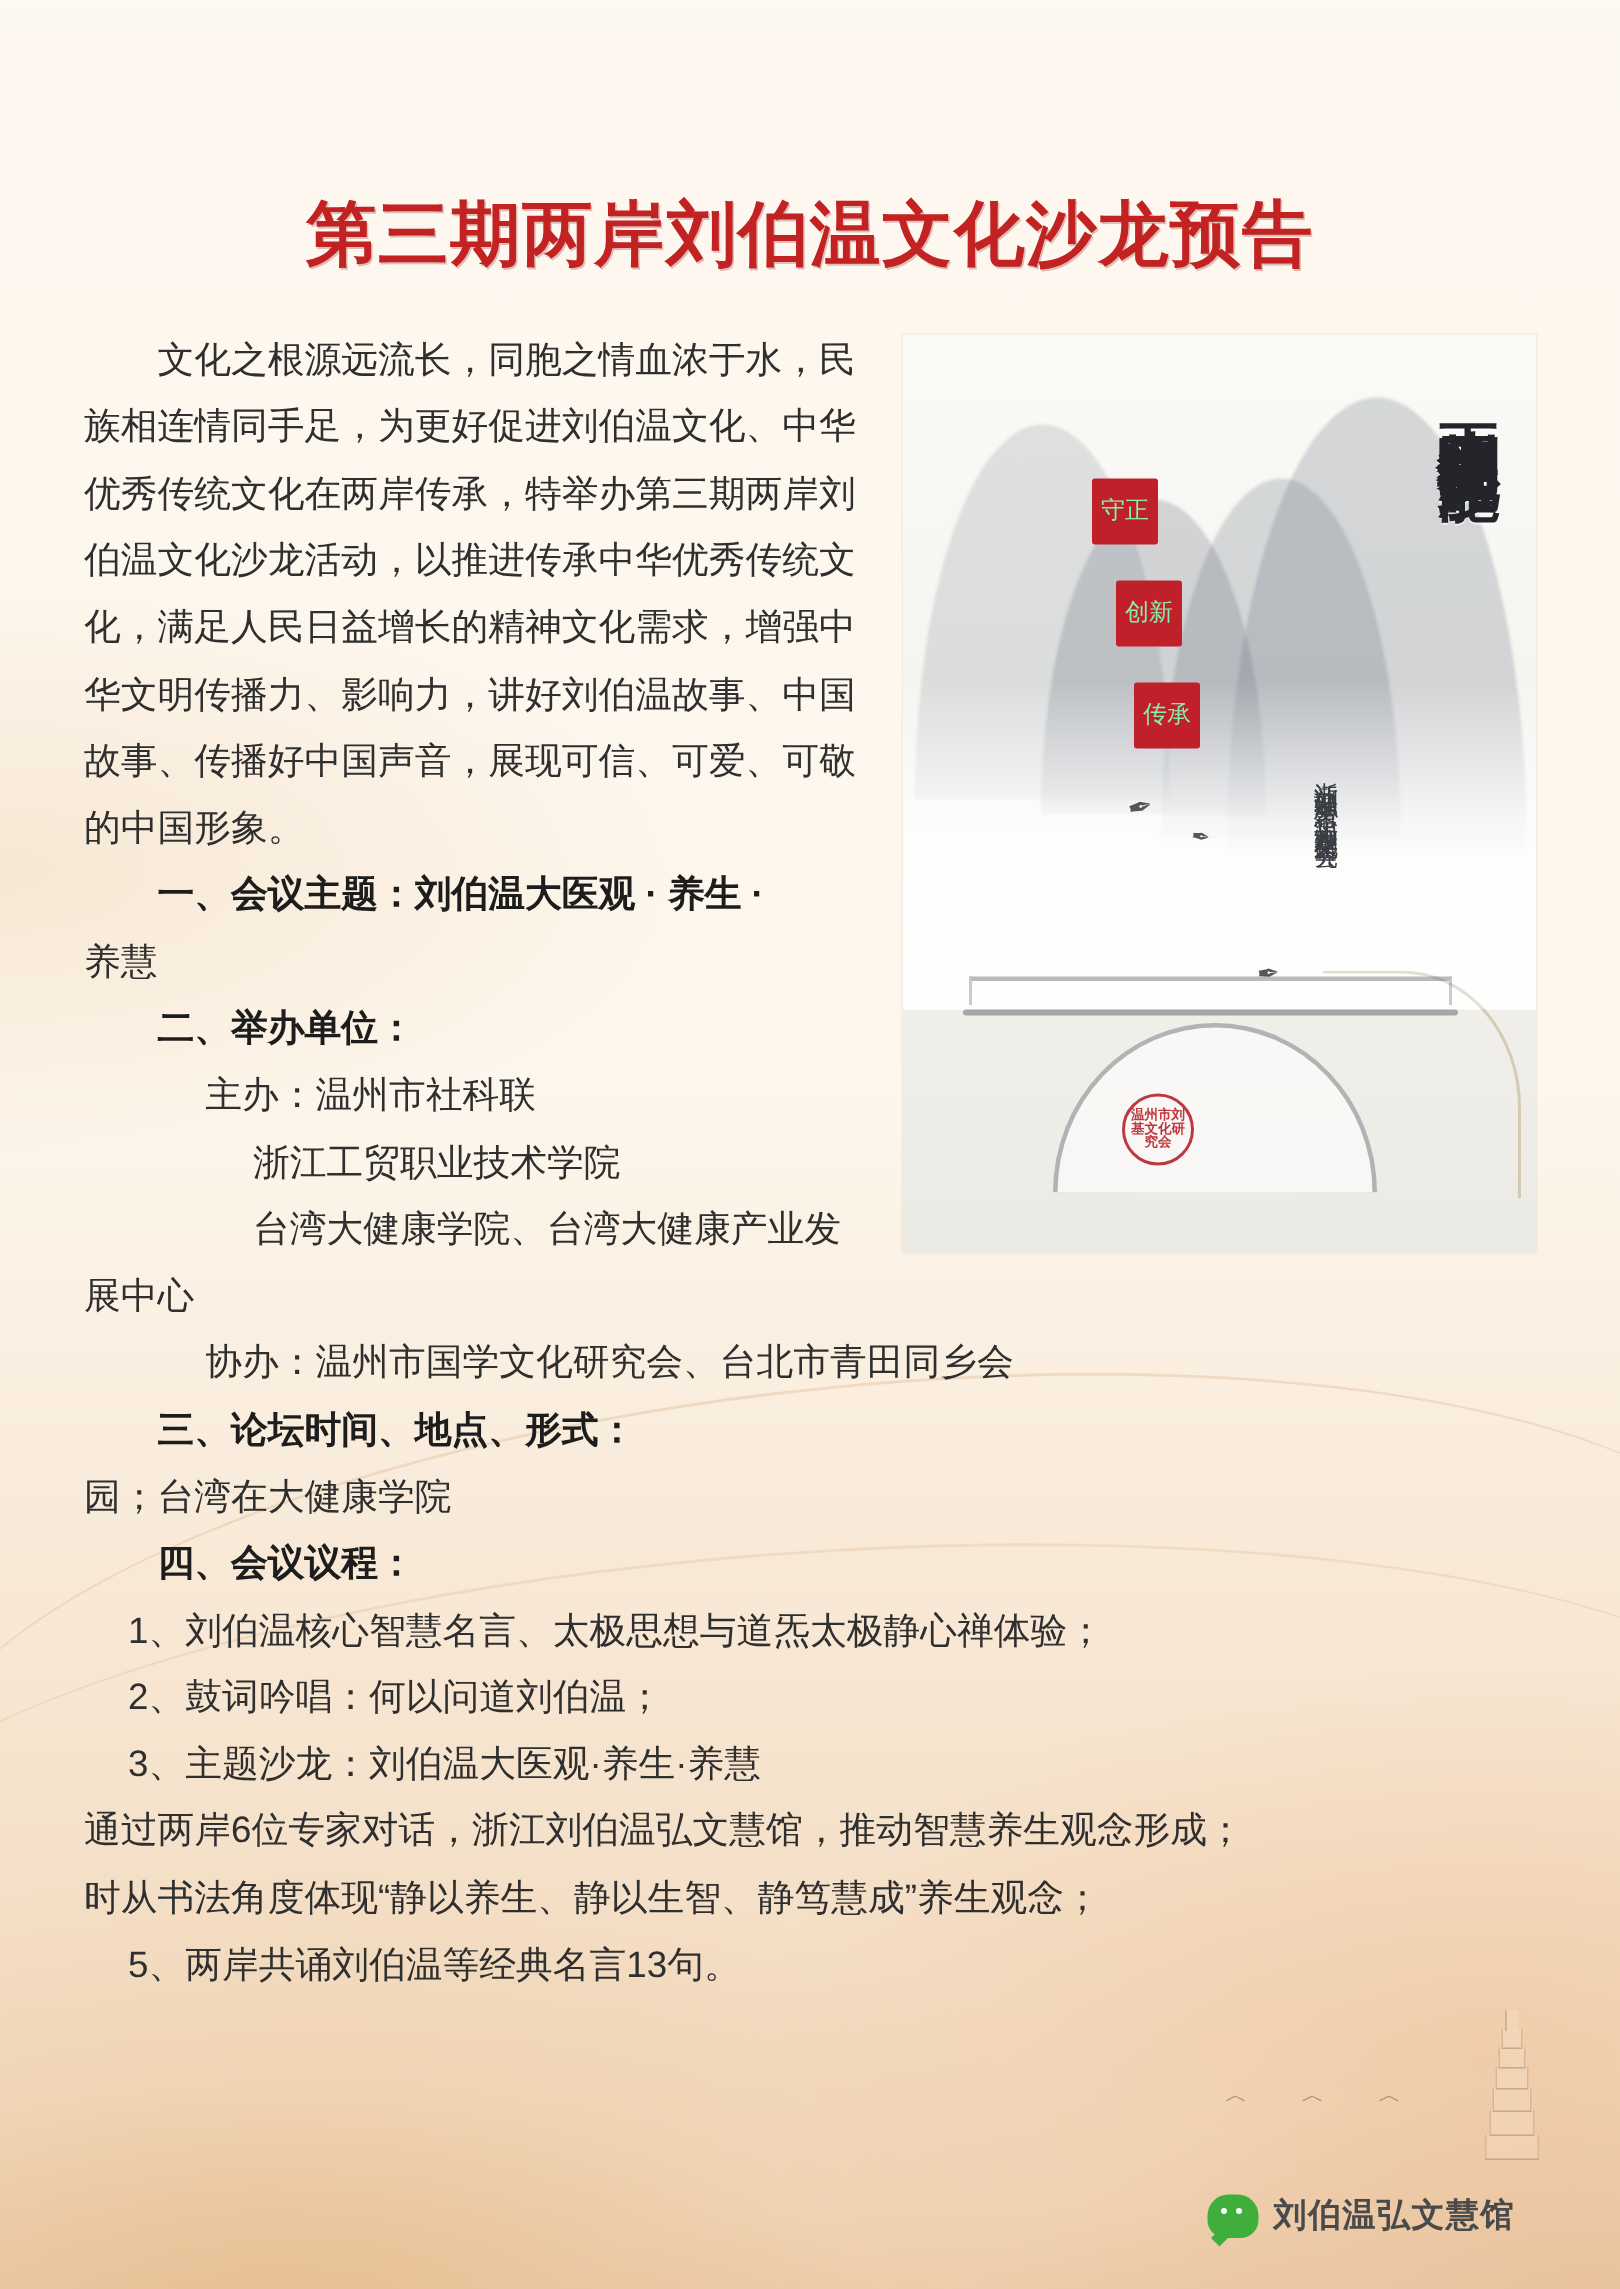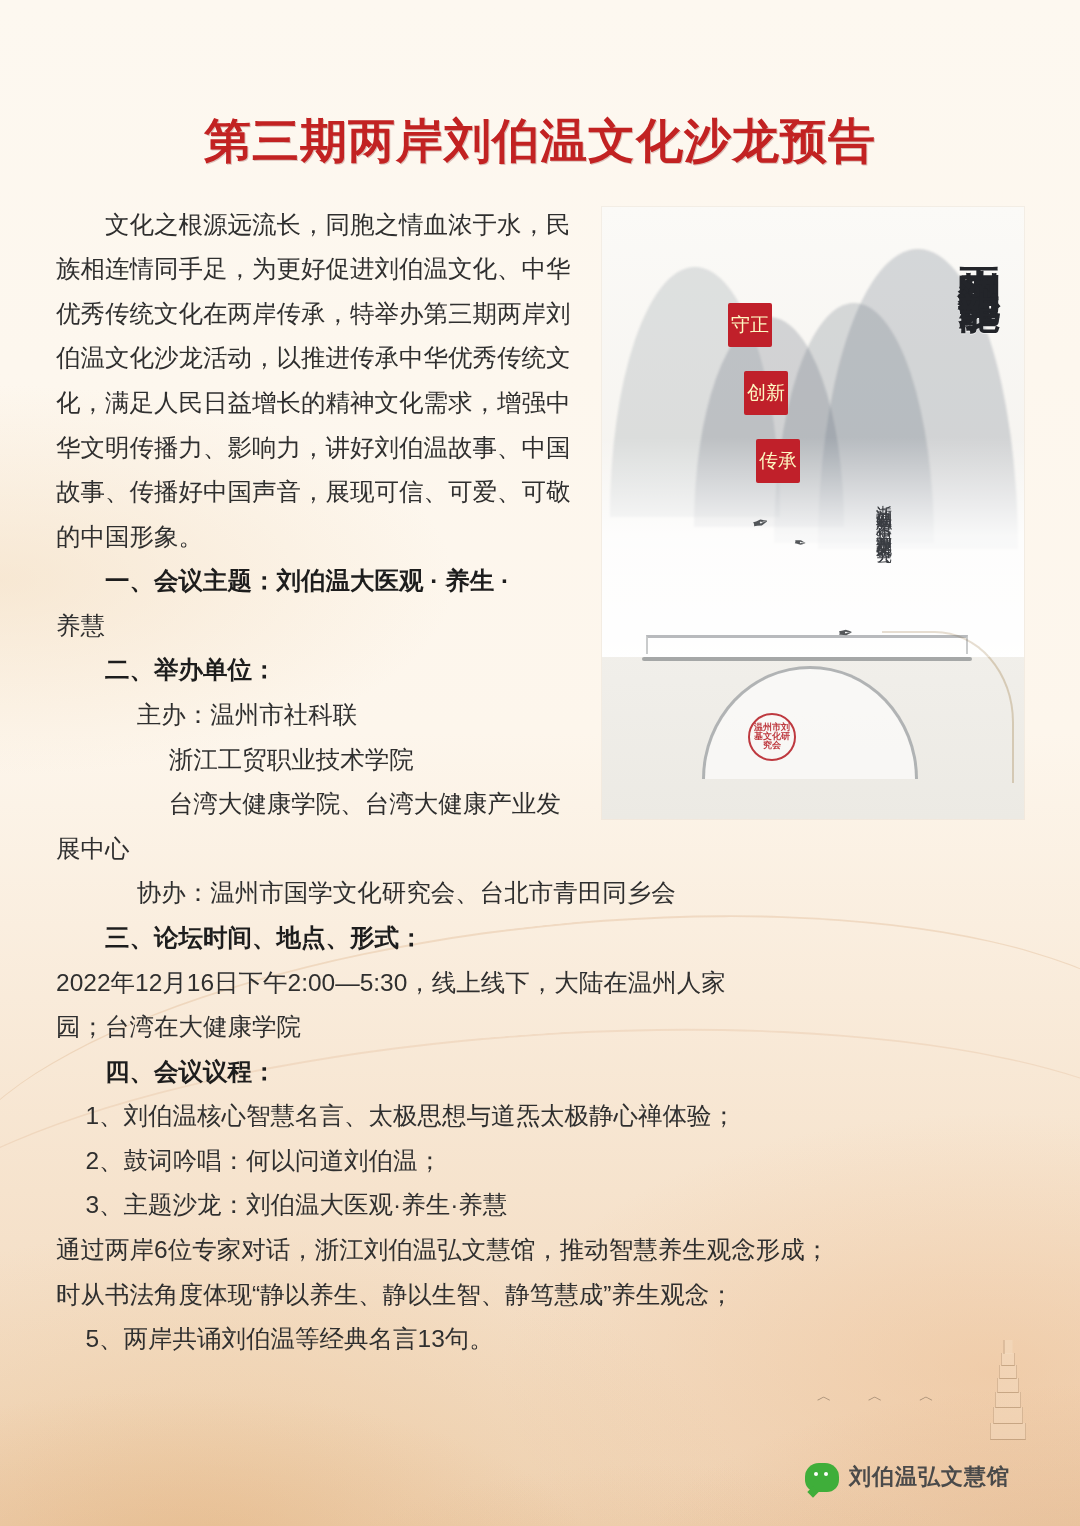--- a/index.html
+++ b/index.html
@@ -60,21 +60,21 @@
 
   
   .page {
     position: relative;
     z-index: 2;
     padding: 0 56px;
     box-sizing: border-box;
   }
 
   .title {
-    margin: 0;
+    margin: 16px;
     padding-top: 115px;
     text-align: center;
     font-size: 47px;
     line-height: 1.1;
     font-weight: bold;
     color: #c22222;
     letter-spacing: 1px;
     font-family: "DejaVu Sans", "Liberation Sans", sans-serif;
     text-shadow: 1px 1px 0 rgba(120,20,20,0.25);
   }
@@ -173,22 +173,22 @@
     left: 126px;
     top: 96px;
     display: flex;
     flex-direction: column;
     gap: 24px;
   }
   .poster .seal {
     width: 44px;
     height: 44px;
     background: #c0202a;
-    color: #fef9c3;
-    font-size: 19px;
+    color: #86efac;
+    font-size: 16px;
     line-height: 1.05;
     display: flex;
     align-items: center;
     justify-content: center;
     text-align: center;
     font-family: "DejaVu Serif", "Liberation Serif", serif;
     border-radius: 2px;
     letter-spacing: 0;
   }
   .poster .seal.s2 { margin-left: 16px; }
@@ -393,21 +393,20 @@
     <p class="sec-head">一、会议主题：刘伯温大医观 · 养生 ·</p>
     <p class="flush">养慧</p>
 
     <p class="sec-head">二、举办单位：</p>
     <p class="indent3">主办：温州市社科联</p>
     <p class="indent4">浙江工贸职业技术学院</p>
     <p class="indent4">台湾大健康学院、台湾大健康产业发展中心</p>
     <p class="indent3">协办：温州市国学文化研究会、台北市青田同乡会</p>
 
     <p class="sec-head">三、论坛时间、地点、形式：</p>
-    <p class="flush">2022年12月16日下午2:00—5:30，线上线下，大陆在温州人家</p>
     <p class="flush">园；台湾在大健康学院</p>
 
     <p class="sec-head">四、会议议程：</p>
     <p class="item">1、刘伯温核心智慧名言、太极思想与道炁太极静心禅体验；</p>
     <p class="item">2、鼓词吟唱：何以问道刘伯温；</p>
     <p class="item">3、主题沙龙：刘伯温大医观·养生·养慧</p>
     <p class="flush">通过两岸6位专家对话，浙江刘伯温弘文慧馆，推动智慧养生观念形成；</p>
     <p class="flush">时从书法角度体现“静以养生、静以生智、静笃慧成”养生观念；</p>
     <p class="item">5、两岸共诵刘伯温等经典名言13句。</p>
 

